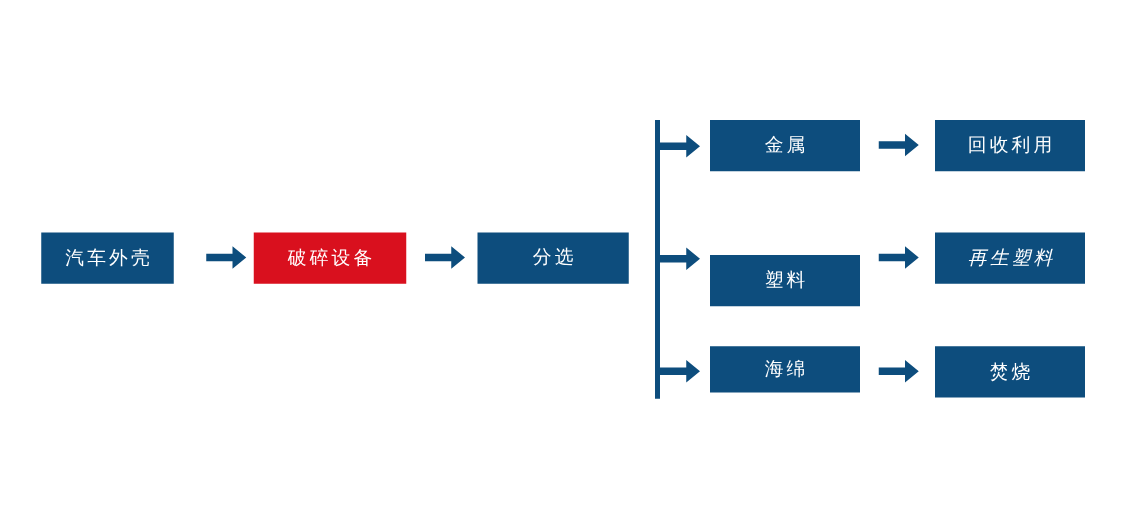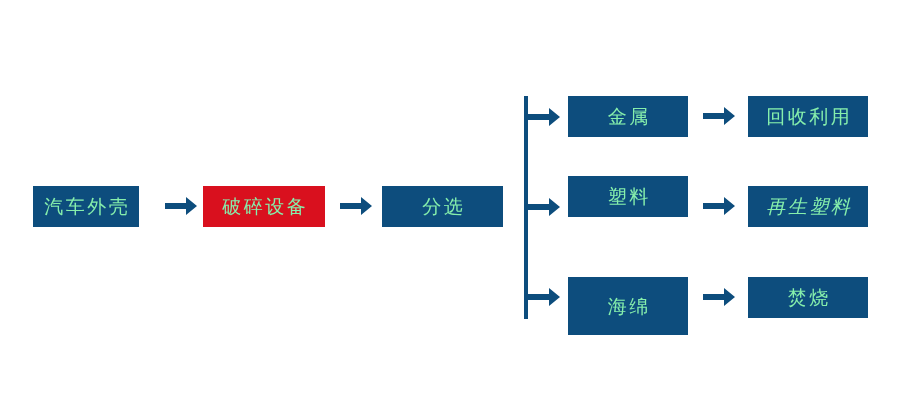--- a/index.html
+++ b/index.html
@@ -19,22 +19,22 @@
     overflow: hidden;
   }
 
   
   .node {
     position: absolute;
     display: flex;
     align-items: center;
     justify-content: center;
     box-sizing: border-box;
-    color: #86efac;
-    font-size: 19px;
+    color: #ffffff;
+    font-size: 15px;
     line-height: 1;
     letter-spacing: 2.5px;
     text-indent: 2.5px;
     white-space: nowrap;
     font-family: "DejaVu Sans", "Liberation Sans", sans-serif;
     user-select: none;
   }
   .node.blue { background: #0d4d7d; }
   .node.red  { background: #d9101e; }
 
@@ -92,31 +92,31 @@
   <div class="node blue" style="left:568px; top:96px; width:120px; height:41px;">金属</div>
 
   <div class="arrow" style="left:703px; top:105px; width:32px; height:22px;">
     <svg width="32" height="22" viewBox="0 0 32 22" aria-hidden="true">
       <path d="M0,8 L21,8 L21,2 L32,11 L21,20 L21,14 L0,14 Z" fill="#0d4d7d"></path>
     </svg>
   </div>
 
   <div class="node blue" style="left:748px; top:96px; width:120px; height:41px;">回收利用</div>
 
-  <div class="node blue" style="left:568px; top:176px; width:120px; height:41px;">塑料</div>
+  <div class="node blue" style="left:568px; top:204px; width:120px; height:41px;">塑料</div>
 
   <div class="arrow" style="left:703px; top:195px; width:32px; height:22px;">
     <svg width="32" height="22" viewBox="0 0 32 22" aria-hidden="true">
       <path d="M0,8 L21,8 L21,2 L32,11 L21,20 L21,14 L0,14 Z" fill="#0d4d7d"></path>
     </svg>
   </div>
 
   <div class="node blue" style="left:748px; top:186px; width:120px; height:41px;font-style:italic;">再生塑料</div>
 
-  <div class="node blue" style="left:568px; top:277px; width:120px; height:58px;">海绵</div>
+  <div class="node blue" style="left:568px; top:277px; width:120px; height:37px;">海绵</div>
 
   <div class="arrow" style="left:703px; top:286px; width:32px; height:22px;">
     <svg width="32" height="22" viewBox="0 0 32 22" aria-hidden="true">
       <path d="M0,8 L21,8 L21,2 L32,11 L21,20 L21,14 L0,14 Z" fill="#0d4d7d"></path>
     </svg>
   </div>
 
   <div class="node blue" style="left:748px; top:277px; width:120px; height:41px;">焚烧</div>
 
 </div>

